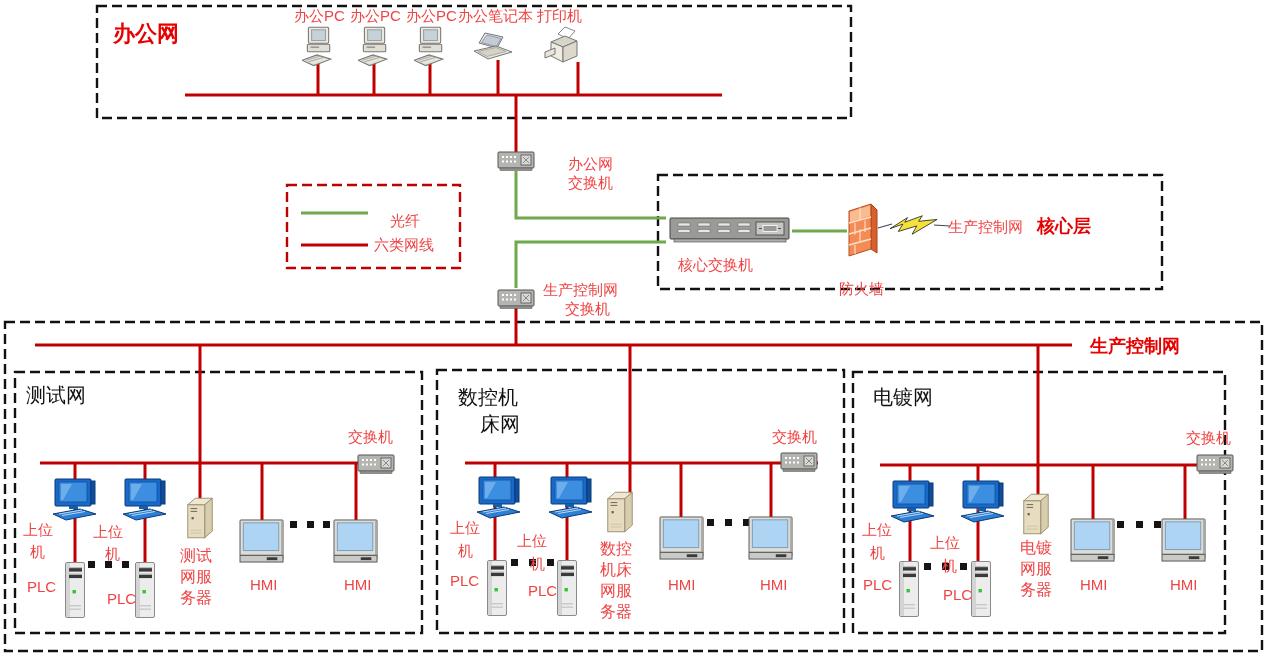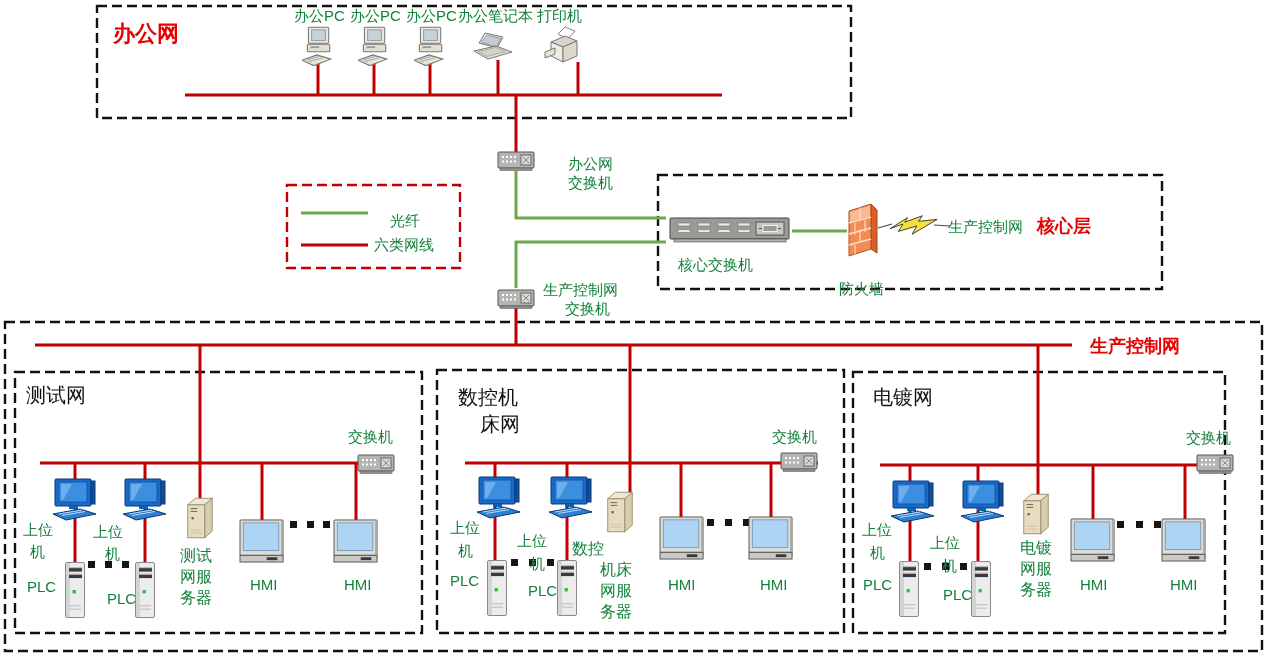--- a/index.html
+++ b/index.html
@@ -1,20 +1,20 @@
 <!DOCTYPE html>
 <html><head>
 <meta charset="utf-8">
 <style>
   html,body{margin:0;padding:0;background:#fff;}
   #canvas{position:relative;width:1268px;height:656px;background:#fff;overflow:hidden;
           font-family:Liberation Sans, sans-serif;}
   #wires{position:absolute;left:0;top:0;z-index:1;}
   .icon{position:absolute;z-index:2;}
-  .lbl{position:absolute;z-index:3;font-size:15px;color:#15803d;line-height:1.15;white-space:nowrap;}
+  .lbl{position:absolute;z-index:3;font-size:15px;color:#ef4444;line-height:1.15;white-space:nowrap;}
   .red-title{color:#e60000;font-weight:bold;font-size:18px;}
   .sub-title{font-size:20px;color:#111;}
   .srv-lbl{font-size:16px;}
 </style>
 </head>
 <body>
 
 <div id="canvas">
 
   <svg width="0" height="0" style="position:absolute" aria-hidden="true">
@@ -311,21 +311,21 @@
     </svg>
   <svg class="icon" style="left:556px;top:559px" width="22" height="58">
       <use href="#sym-plc"></use>
     </svg>
   <span class="lbl" style="left:450px;top:572px">PLC</span>
   <span class="lbl" style="left:528px;top:582px">PLC</span>
 
   <svg class="icon" style="left:604px;top:490px" width="32" height="44">
       <use href="#sym-server"></use>
     </svg>
-  <span class="lbl srv-lbl" style="left:572px;top:540px">数控</span>
+  <span class="lbl srv-lbl" style="left:600px;top:540px">数控</span>
   <span class="lbl srv-lbl" style="left:600px;top:561px">机床</span>
   <span class="lbl srv-lbl" style="left:600px;top:582px">网服</span>
   <span class="lbl srv-lbl" style="left:600px;top:603px">务器</span>
 
   <svg class="icon" style="left:659px;top:516px" width="46" height="44">
       <use href="#sym-hmi"></use>
     </svg>
   <svg class="icon" style="left:748px;top:516px" width="46" height="44">
       <use href="#sym-hmi"></use>
     </svg>

